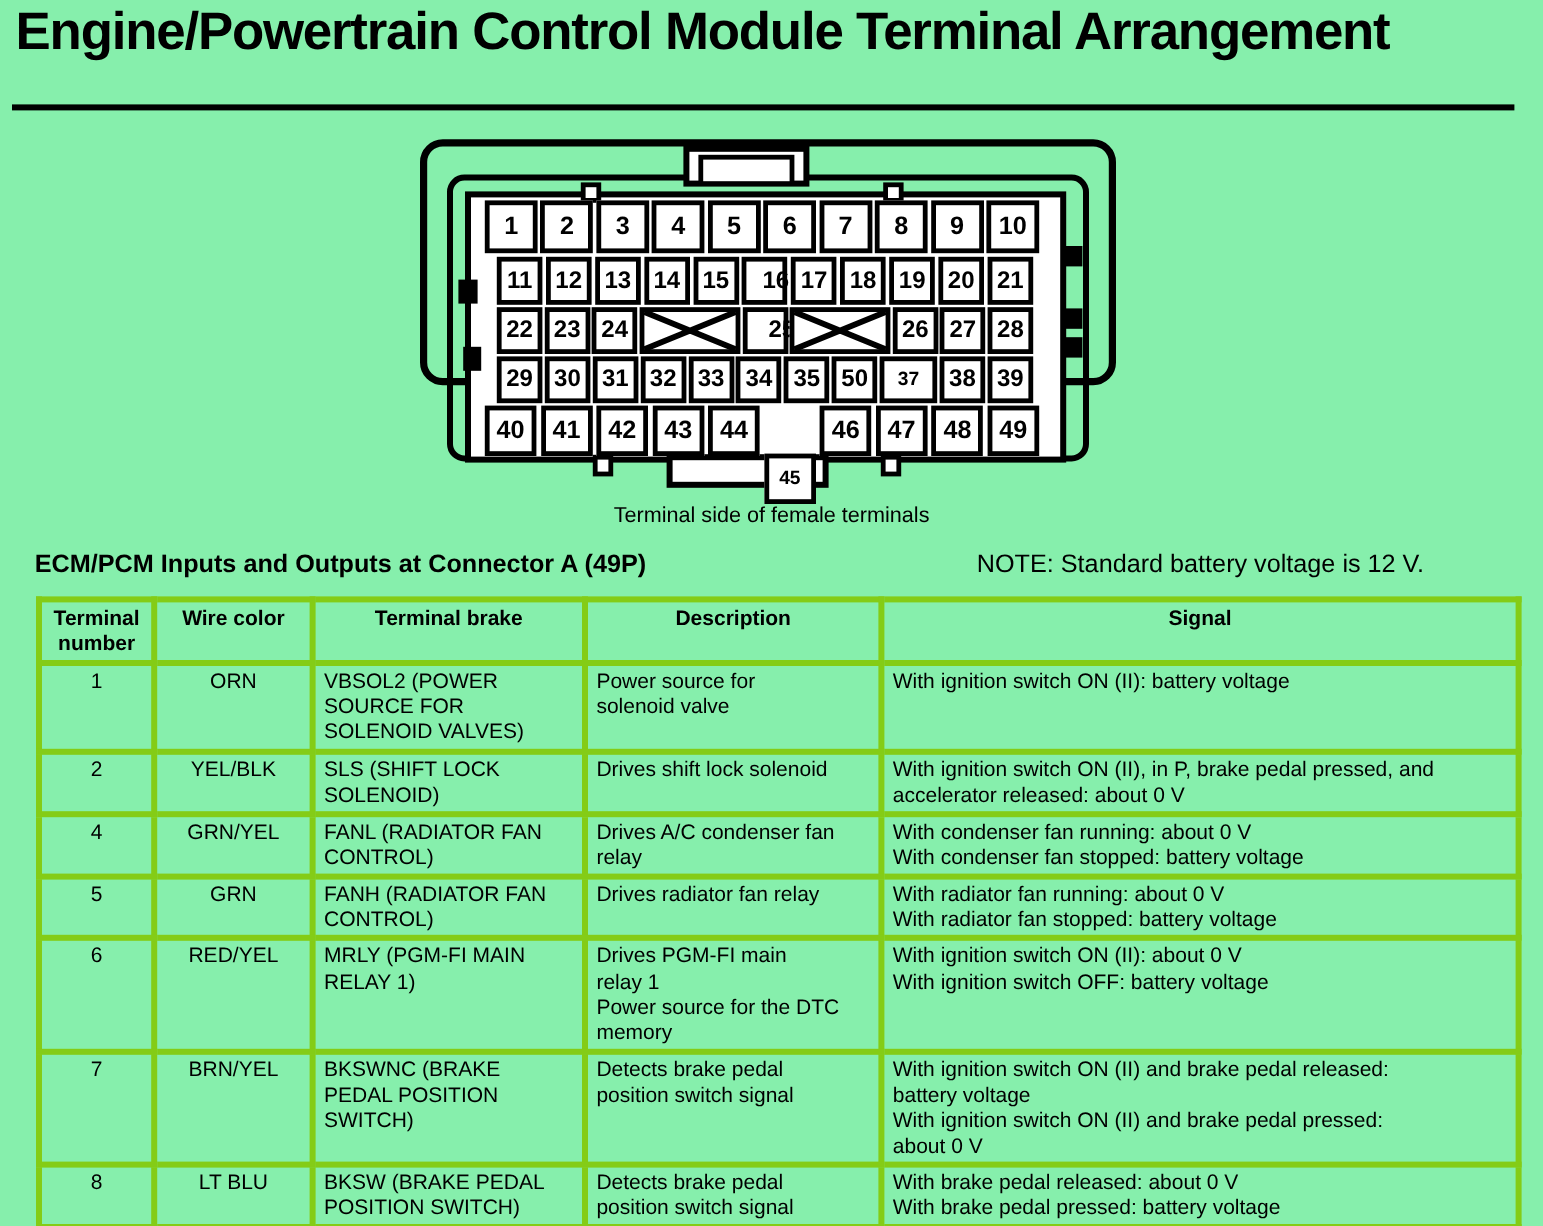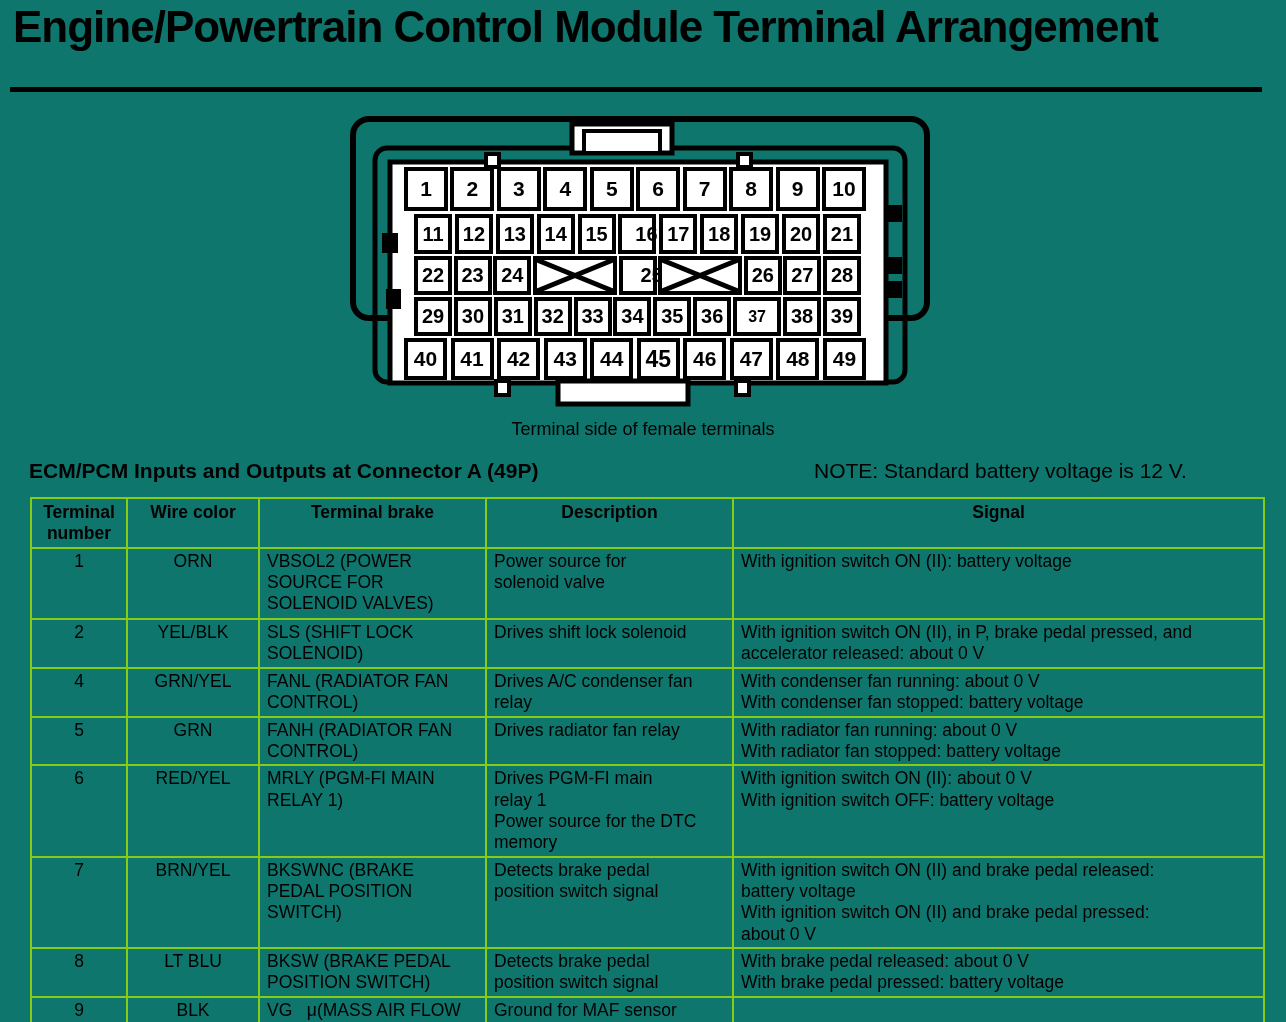--- a/index.html
+++ b/index.html
@@ -1,16 +1,16 @@
 <!DOCTYPE html>
 <html><head>
 <meta charset="utf-8">
 <style>
   html,body{margin:0;padding:0;background:#fff;}
-  .page{position:relative;width:1286px;height:1022px;background:#0f766e;
+  .page{position:relative;width:1286px;height:1022px;background:#86efac;
         font-family:"Liberation Sans",sans-serif;color:#000;overflow:hidden;}
 
   .title{position:absolute;left:13px;top:2px;font-size:44px;font-weight:bold;
          letter-spacing:-1px;white-space:nowrap;}
   .rule{position:absolute;left:10px;top:87px;width:1252px;height:5px;background:#000;}
 
   .connector{position:absolute;left:350px;top:112px;width:590px;height:300px;}
   .connector svg{position:absolute;left:0;top:0;}
   .terminal-row{position:absolute;display:flex;justify-content:space-between;}
   .terminal-cell{box-sizing:border-box;height:100%;border:4px solid #000;background:#fff;
@@ -19,21 +19,21 @@
   .x-cell{position:relative;padding:0;}
   .x-cell svg{position:absolute;left:-1px;top:-1px;width:calc(100% + 2px);height:calc(100% + 2px);}
 
   .caption{position:absolute;left:0;top:419px;width:1286px;text-align:center;font-size:18px;}
 
   .section-heading{position:absolute;left:29px;top:459px;font-size:21px;font-weight:bold;white-space:nowrap;}
   .note{position:absolute;left:814px;top:459px;font-size:21px;white-space:nowrap;}
 
   table.io{position:absolute;left:30px;top:497px;border-collapse:collapse;table-layout:fixed;
            width:1233px;}
-  table.io th,table.io td{border:2px solid #84cc16;vertical-align:top;font-size:17.5px;
+  table.io th,table.io td{border:5px solid #84cc16;vertical-align:top;font-size:17.5px;
            line-height:1.22;padding:2px 6px;white-space:pre-wrap;overflow:hidden;}
   table.io th{text-align:center;font-weight:bold;height:37px;padding-top:3px;}
   table.io td.c0,table.io td.c1{text-align:center;}
   table.io td.c2,table.io td.c3,table.io td.c4{text-align:left;padding-left:7px;}
 </style>
 </head>
 <body>
 
 <div class="page">
 
@@ -111,32 +111,32 @@
           <div class="terminal-cell" style="font-size: 20px; width: 38px;">28</div>
         </div>
         <div class="terminal-row" style="left: 64px; top: 185px; width: 447px; height: 39px;">
           <div class="terminal-cell" style="font-size: 20px; width: 38px;">29</div>
           <div class="terminal-cell" style="font-size: 20px; width: 38px;">30</div>
           <div class="terminal-cell" style="font-size: 20px; width: 38px;">31</div>
           <div class="terminal-cell" style="font-size: 20px; width: 38px;">32</div>
           <div class="terminal-cell" style="font-size: 20px; width: 38px;">33</div>
           <div class="terminal-cell" style="font-size: 20px; width: 38px;">34</div>
           <div class="terminal-cell" style="font-size: 20px; width: 38px;">35</div>
-          <div class="terminal-cell" style="font-size: 20px; width: 38px;">36</div>
+          <div class="terminal-cell" style="font-size: 20px; width: 38px;">50</div>
           <div class="terminal-cell" style="font-size: 16px; width: 48px;">37</div>
           <div class="terminal-cell" style="font-size: 20px; width: 38px;">38</div>
           <div class="terminal-cell" style="font-size: 20px; width: 38px;">39</div>
         </div>
         <div class="terminal-row" style="left: 54px; top: 226px; width: 462px; height: 42px;">
           <div class="terminal-cell" style="font-size: 21px; width: 43px;">40</div>
           <div class="terminal-cell" style="font-size: 21px; width: 43px;">41</div>
           <div class="terminal-cell" style="font-size: 21px; width: 43px;">42</div>
           <div class="terminal-cell" style="font-size: 21px; width: 43px;">43</div>
           <div class="terminal-cell" style="font-size: 21px; width: 43px;">44</div>
-          <div class="terminal-cell" style="font-size: 23px; width: 43px;">45</div>
+          <div class="terminal-cell" style="font-size: 16px; width: 43px; margin-top: 40px;">45</div>
           <div class="terminal-cell" style="font-size: 21px; width: 43px;">46</div>
           <div class="terminal-cell" style="font-size: 21px; width: 43px;">47</div>
           <div class="terminal-cell" style="font-size: 21px; width: 43px;">48</div>
           <div class="terminal-cell" style="font-size: 21px; width: 43px;">49</div>
         </div>
       </div>
   </div>
 
   <div class="caption">Terminal side of female terminals</div>
 

